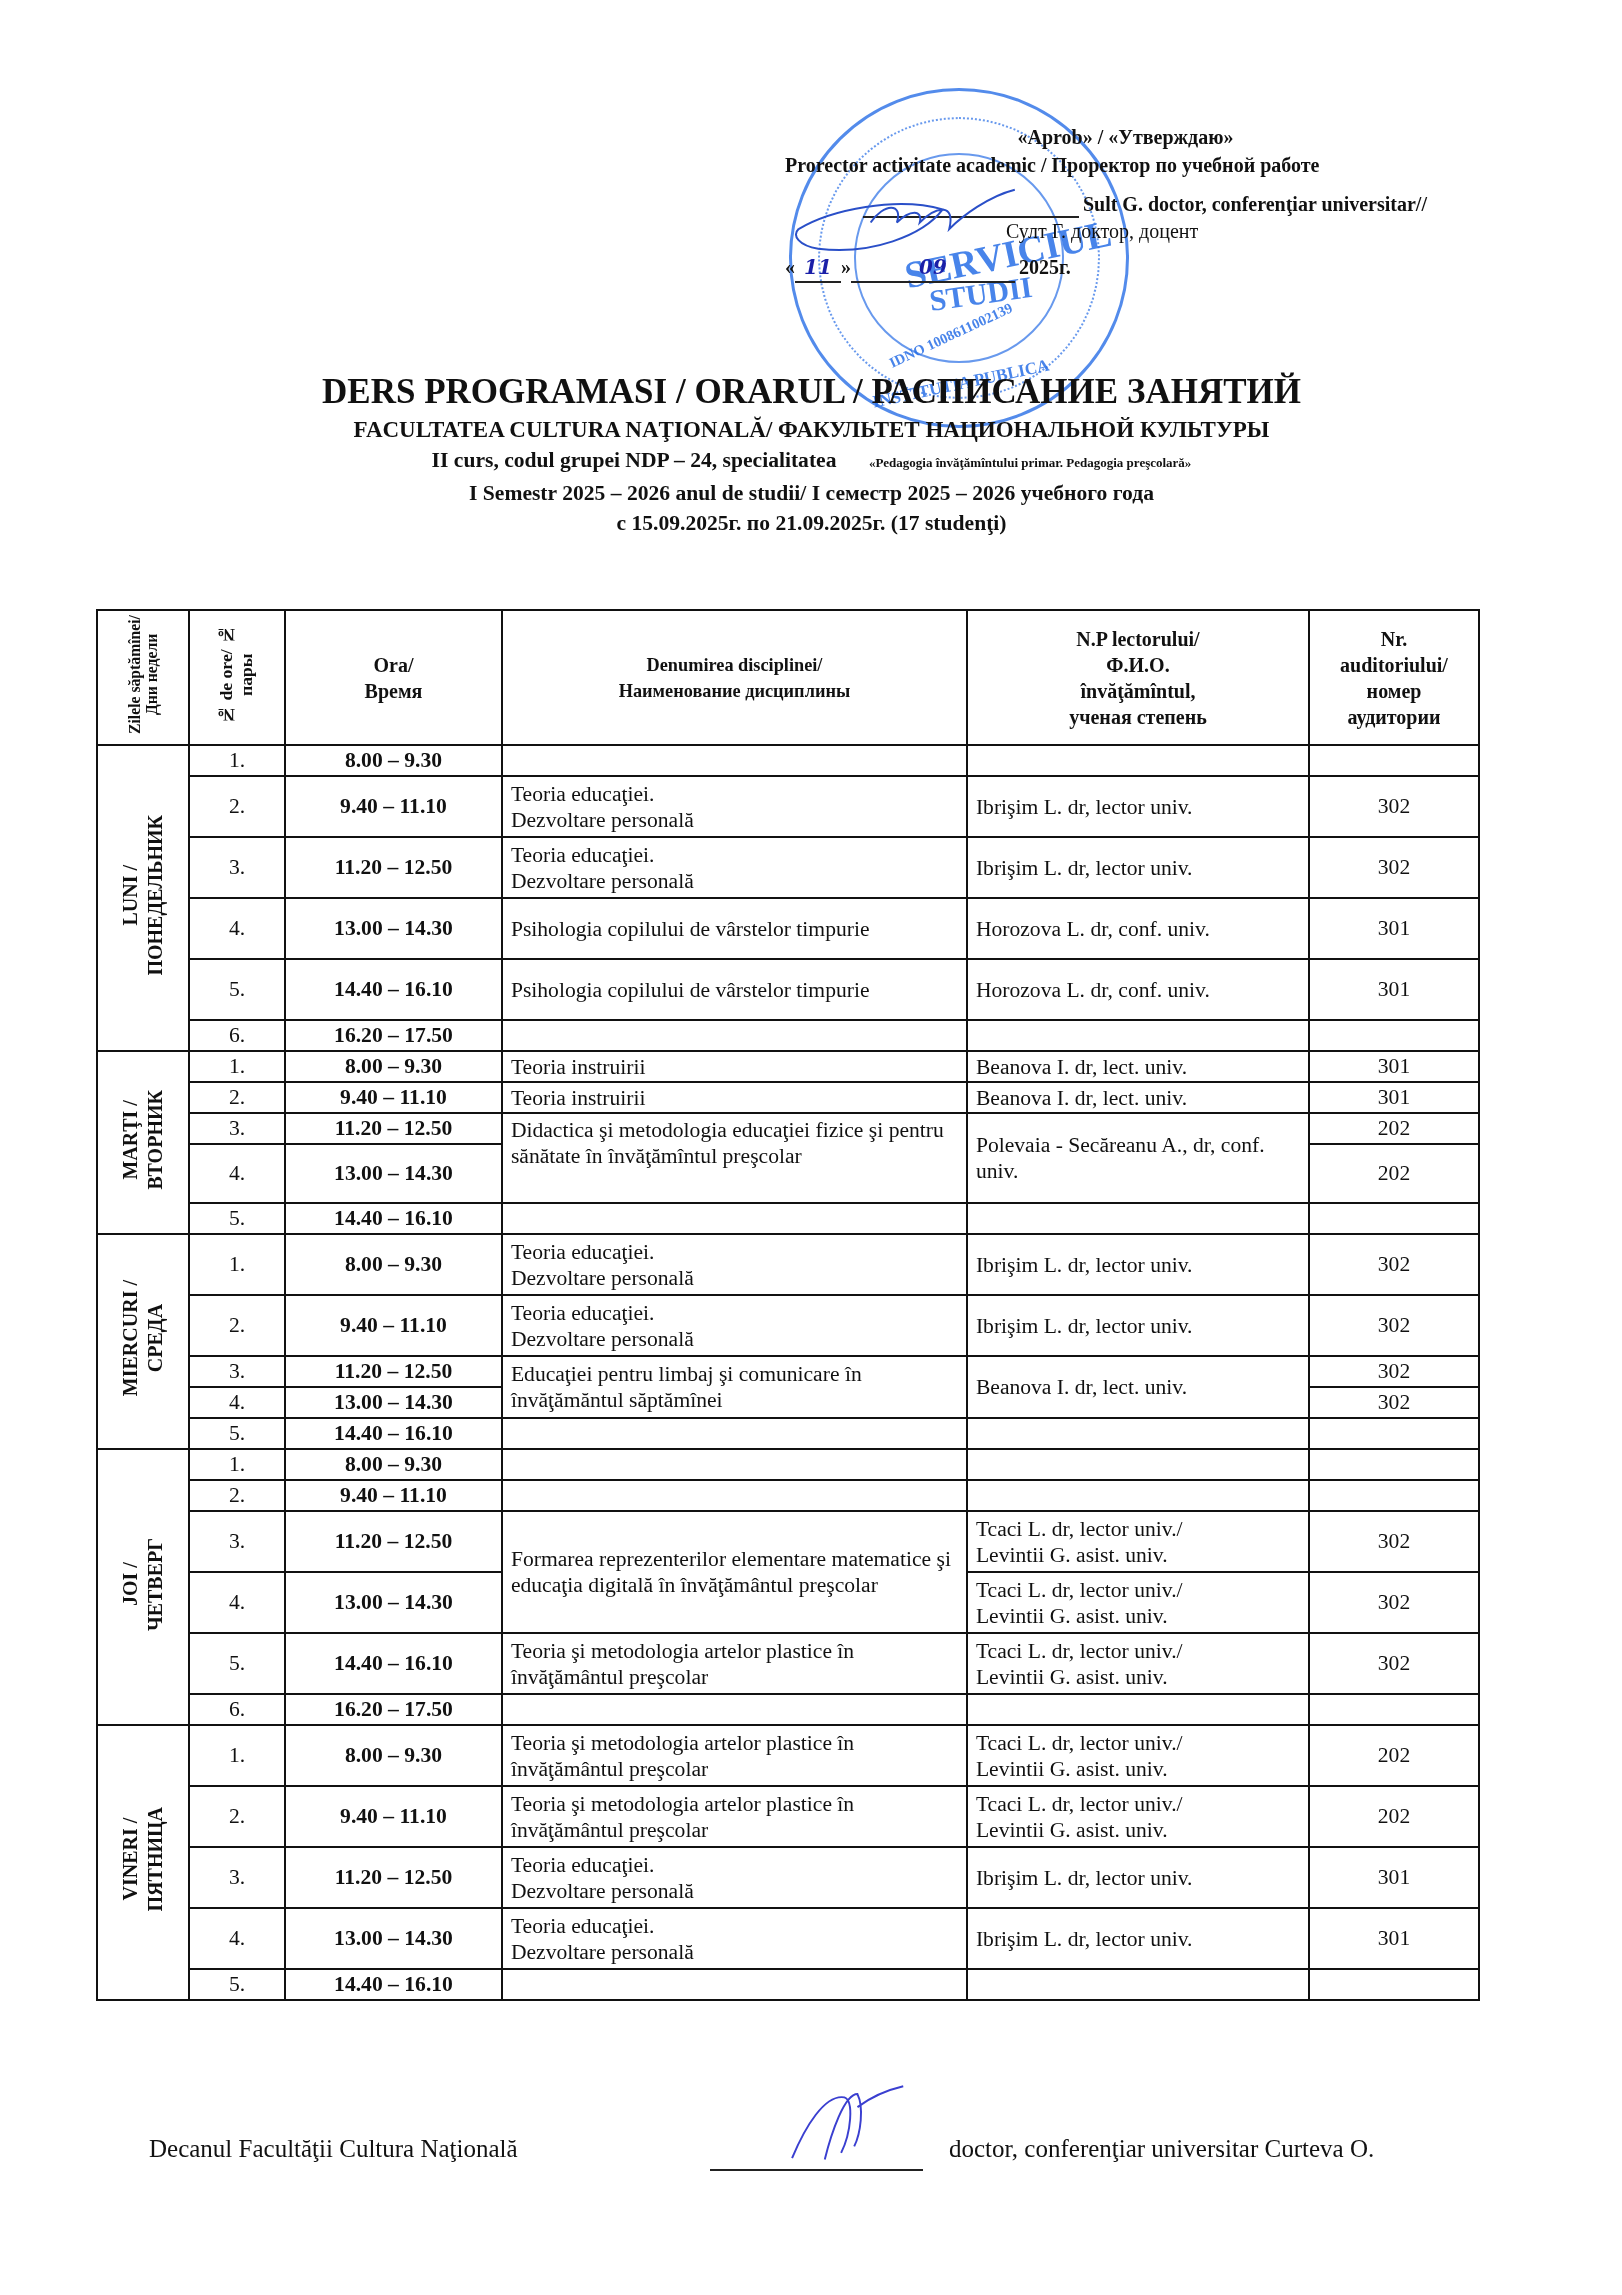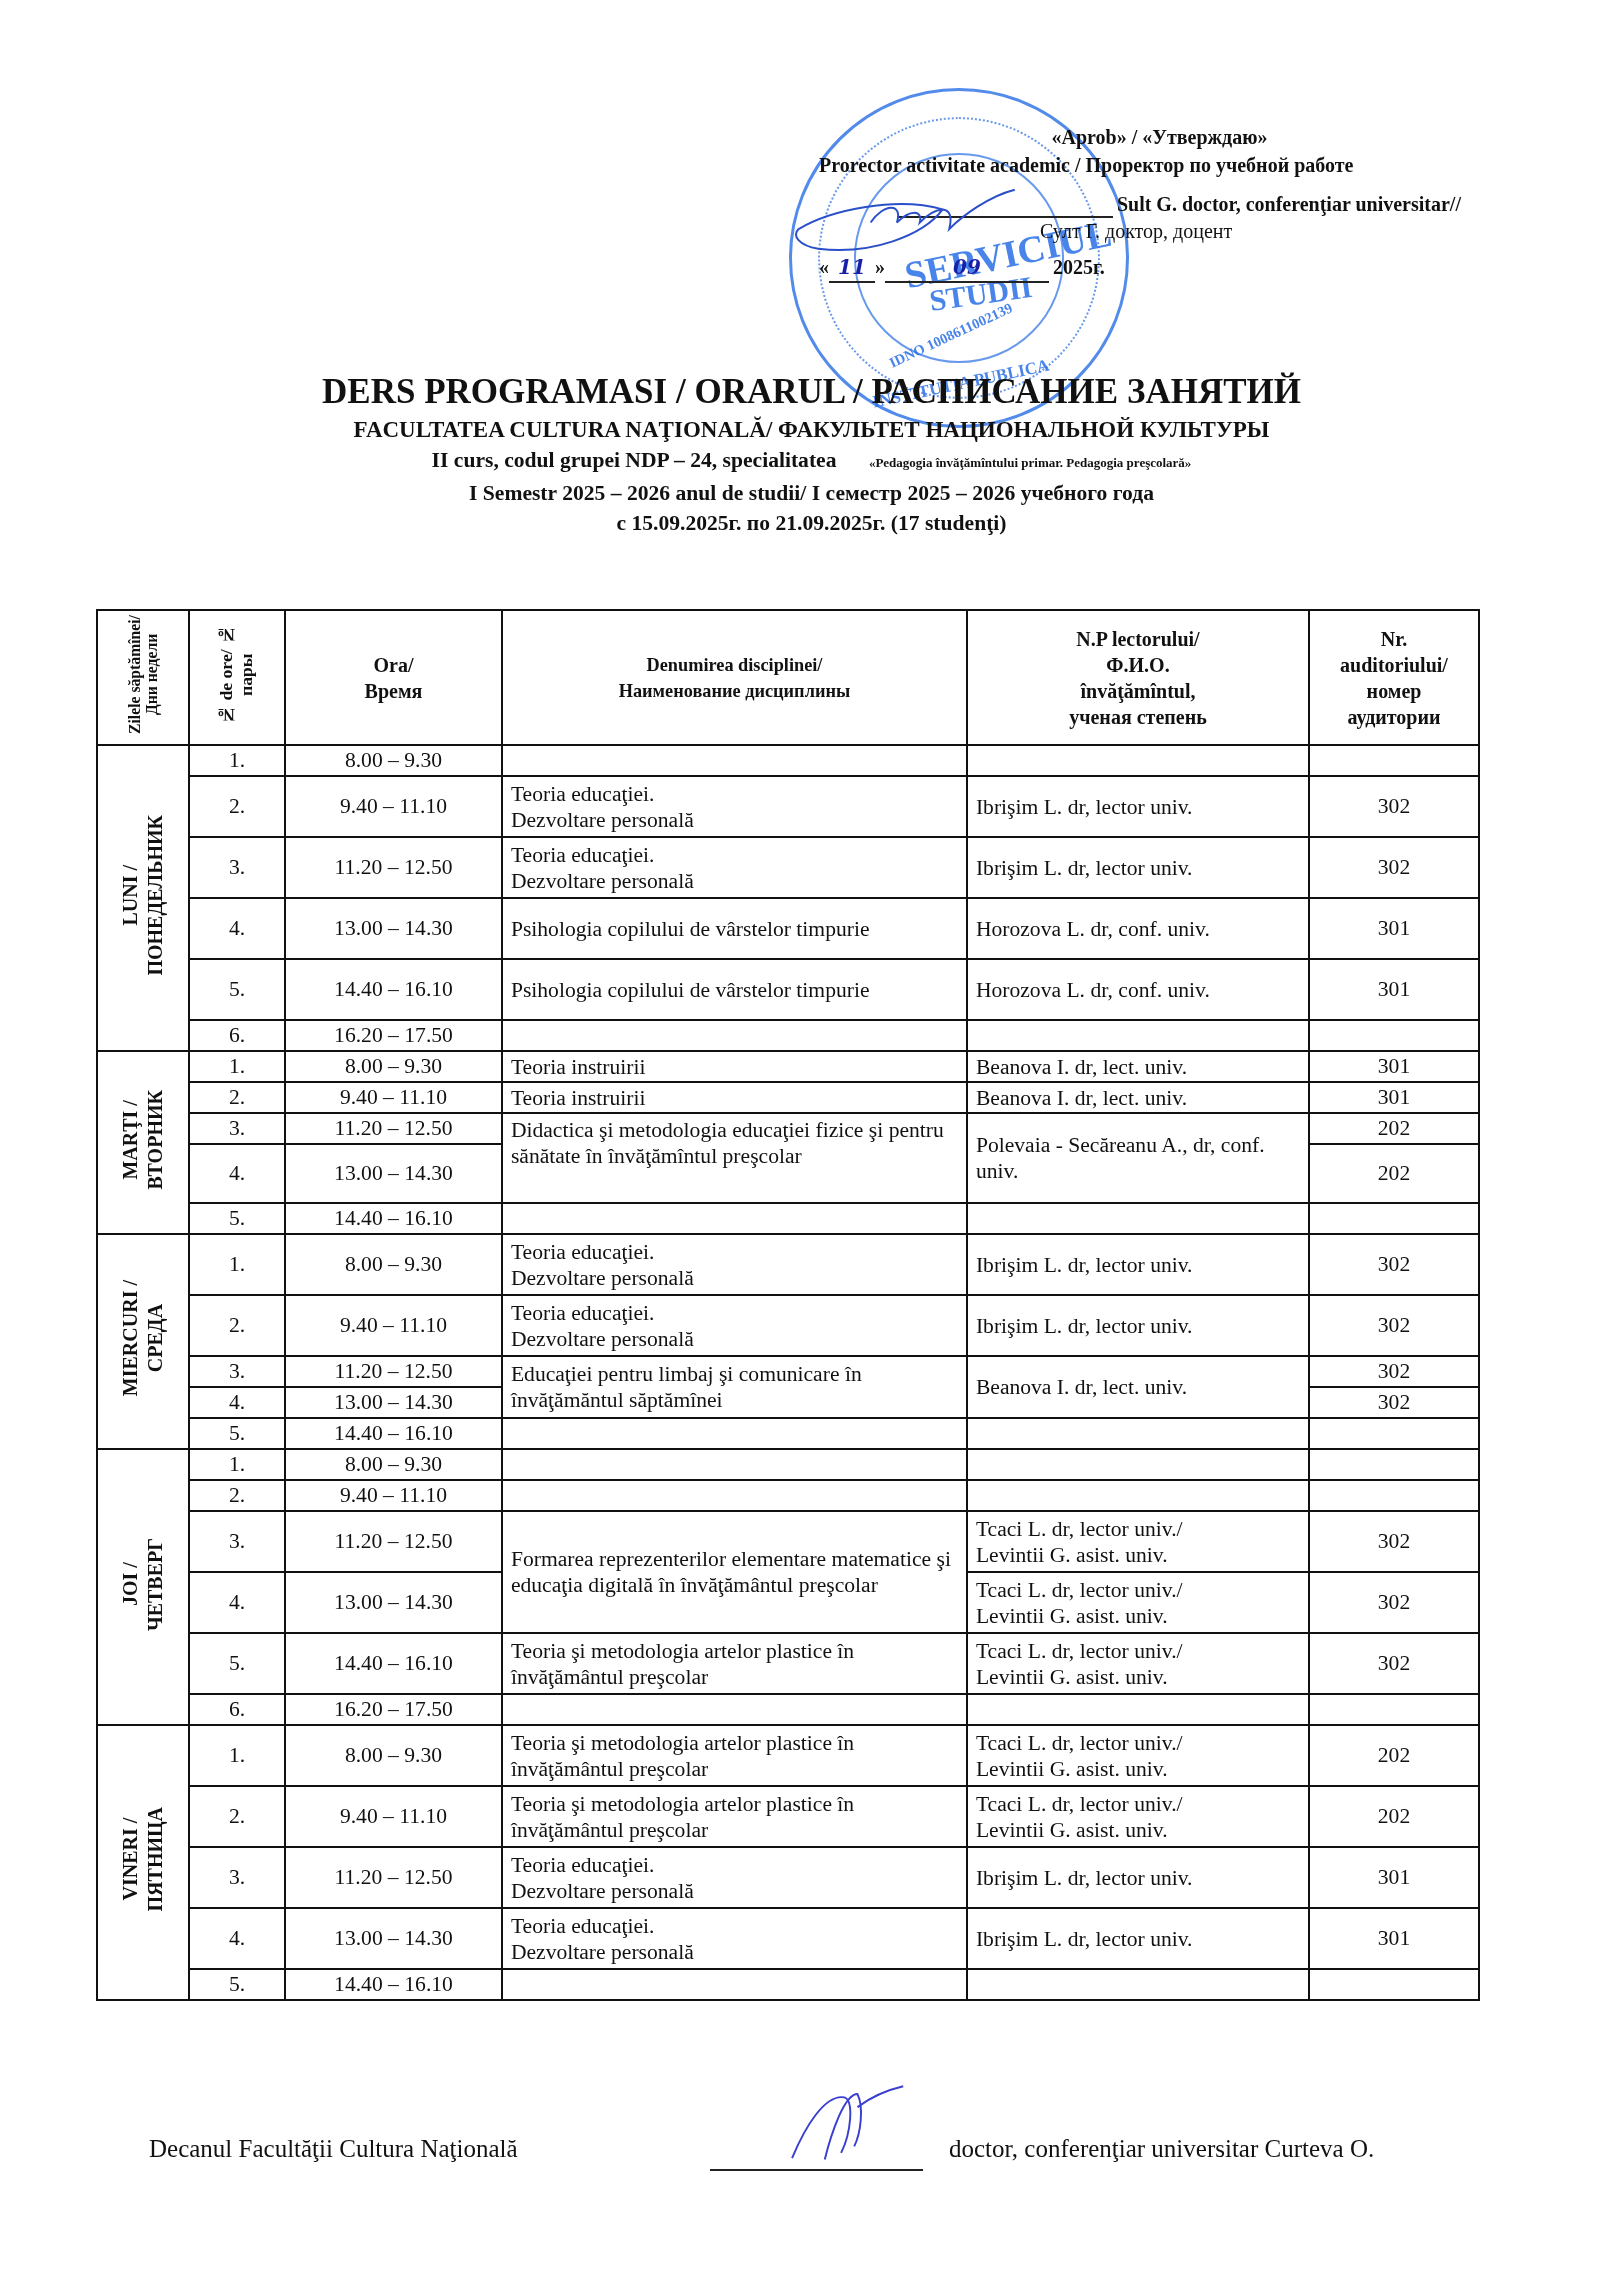--- a/index.html
+++ b/index.html
@@ -1,18 +1,18 @@
 <!DOCTYPE html>
 <html style="font-size:10.5px"><head>
 <meta charset="utf-8">
 <style>
   html, body { margin:0; padding:0; background:#ffffff; }
   body { width:1623px; height:2295px; position:relative; overflow:hidden;
          font-family:"Liberation Serif", "DejaVu Serif", serif; color:#111; }
-  .approval { position:absolute; left:785px; top:124px; width:720px; font-size:20px; line-height:27.5px;margin-left:34px; }
+  .approval { position:absolute; left:785px; top:124px; width:720px; font-size:20px; line-height:27.5px; }
   .approval .l1 { text-align:center; font-weight:bold; margin-left:-39px; }
   .approval .l2 { font-weight:bold; }
   .approval .sigline { display:inline-block; width:216px; border-bottom:2px solid #222; vertical-align:bottom; margin-right:3.9px; }
   .approval .row3 { margin-top:11.8px; font-weight:bold;text-align:center; }
   .approval .row4 { padding-left:221px; font-weight:normal; }
   .approval .row5 { margin-top:7.9px; font-weight:bold; }
   .approval .u { display:inline-block; border-bottom:2px solid #222; text-align:center; color:#1a1fa8; font-style:italic; font-family:"DejaVu Serif", serif; }
   .stamp { position:absolute; left:789px; top:88px; width:340px; height:340px; border-radius:50%;
            border:3.9px solid rgba(40,110,230,0.8); box-sizing:border-box; pointer-events:none; }
   .stamp::before { content:""; position:absolute; left:26px; top:26px; right:26px; bottom:26px; border-radius:50%;
@@ -26,21 +26,21 @@
   .title-block .t3 { font-size:21.6px; line-height:30px; }
   .title-block .t3 .sm { font-size:13px;margin-left:27px; }
   table.sched { position:absolute; left:96px; top:609px; width:1380px; border-collapse:collapse; table-layout:fixed; font-size:21.6px; }
   table.sched td, table.sched th { border:2px solid #111; padding:0 7.9px; vertical-align:middle; }
   table.sched th { font-weight:bold; text-align:center; height:127px; font-size:20px; line-height:26px; }
   table.sched th.vert span { display:inline-block; writing-mode:vertical-rl; transform:rotate(180deg); font-size:15.7px; line-height:17px; }
   table.sched th.vert2 span { font-size:17.7px; line-height:19.6px; }
   td.day { text-align:center; font-weight:bold; padding:0; }
   td.day span { display:inline-block; writing-mode:vertical-rl; transform:rotate(180deg); font-size:20px; line-height:25px; text-align:center; }
   td.nr, td.time, td.room { text-align:center; }
-  td.time { white-space:nowrap; }
+  td.time { white-space:nowrap;font-weight:bold; }
   td.disc, td.teach { text-align:left; line-height:26px; }
   tr.r1 td { height:29px; }
   tr.r2 td { height:59px; }
   .footer { position:absolute; left:149px; top:2135px; width:1348px; font-size:25px; }
   .footer .dean { position:absolute; left:0; top:0; }
   .footer .sig { position:absolute; left:561px; top:7.9px; width:213px; border-bottom:2px solid #222; height:26px; }
   .footer .deg { position:absolute; left:800px; top:0; white-space:nowrap; }
   .handsig { position:absolute; pointer-events:none; }
 </style>
 </head>

